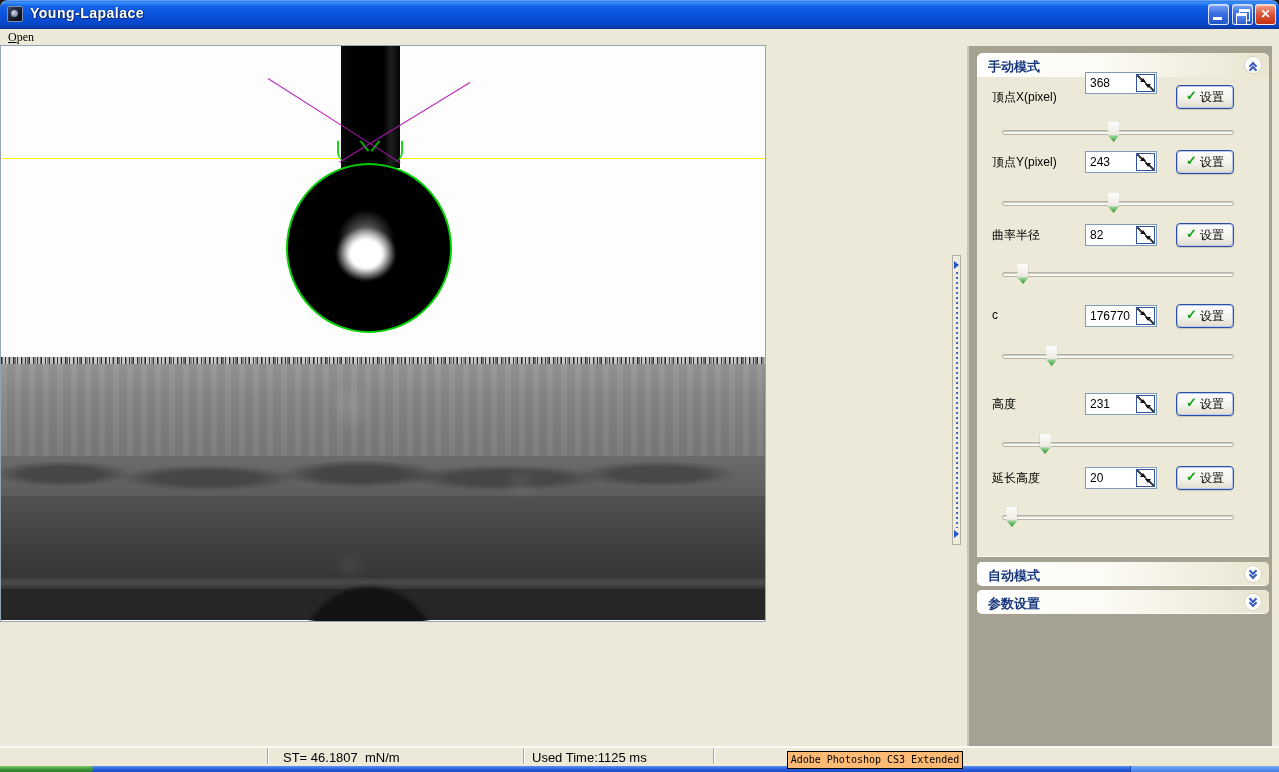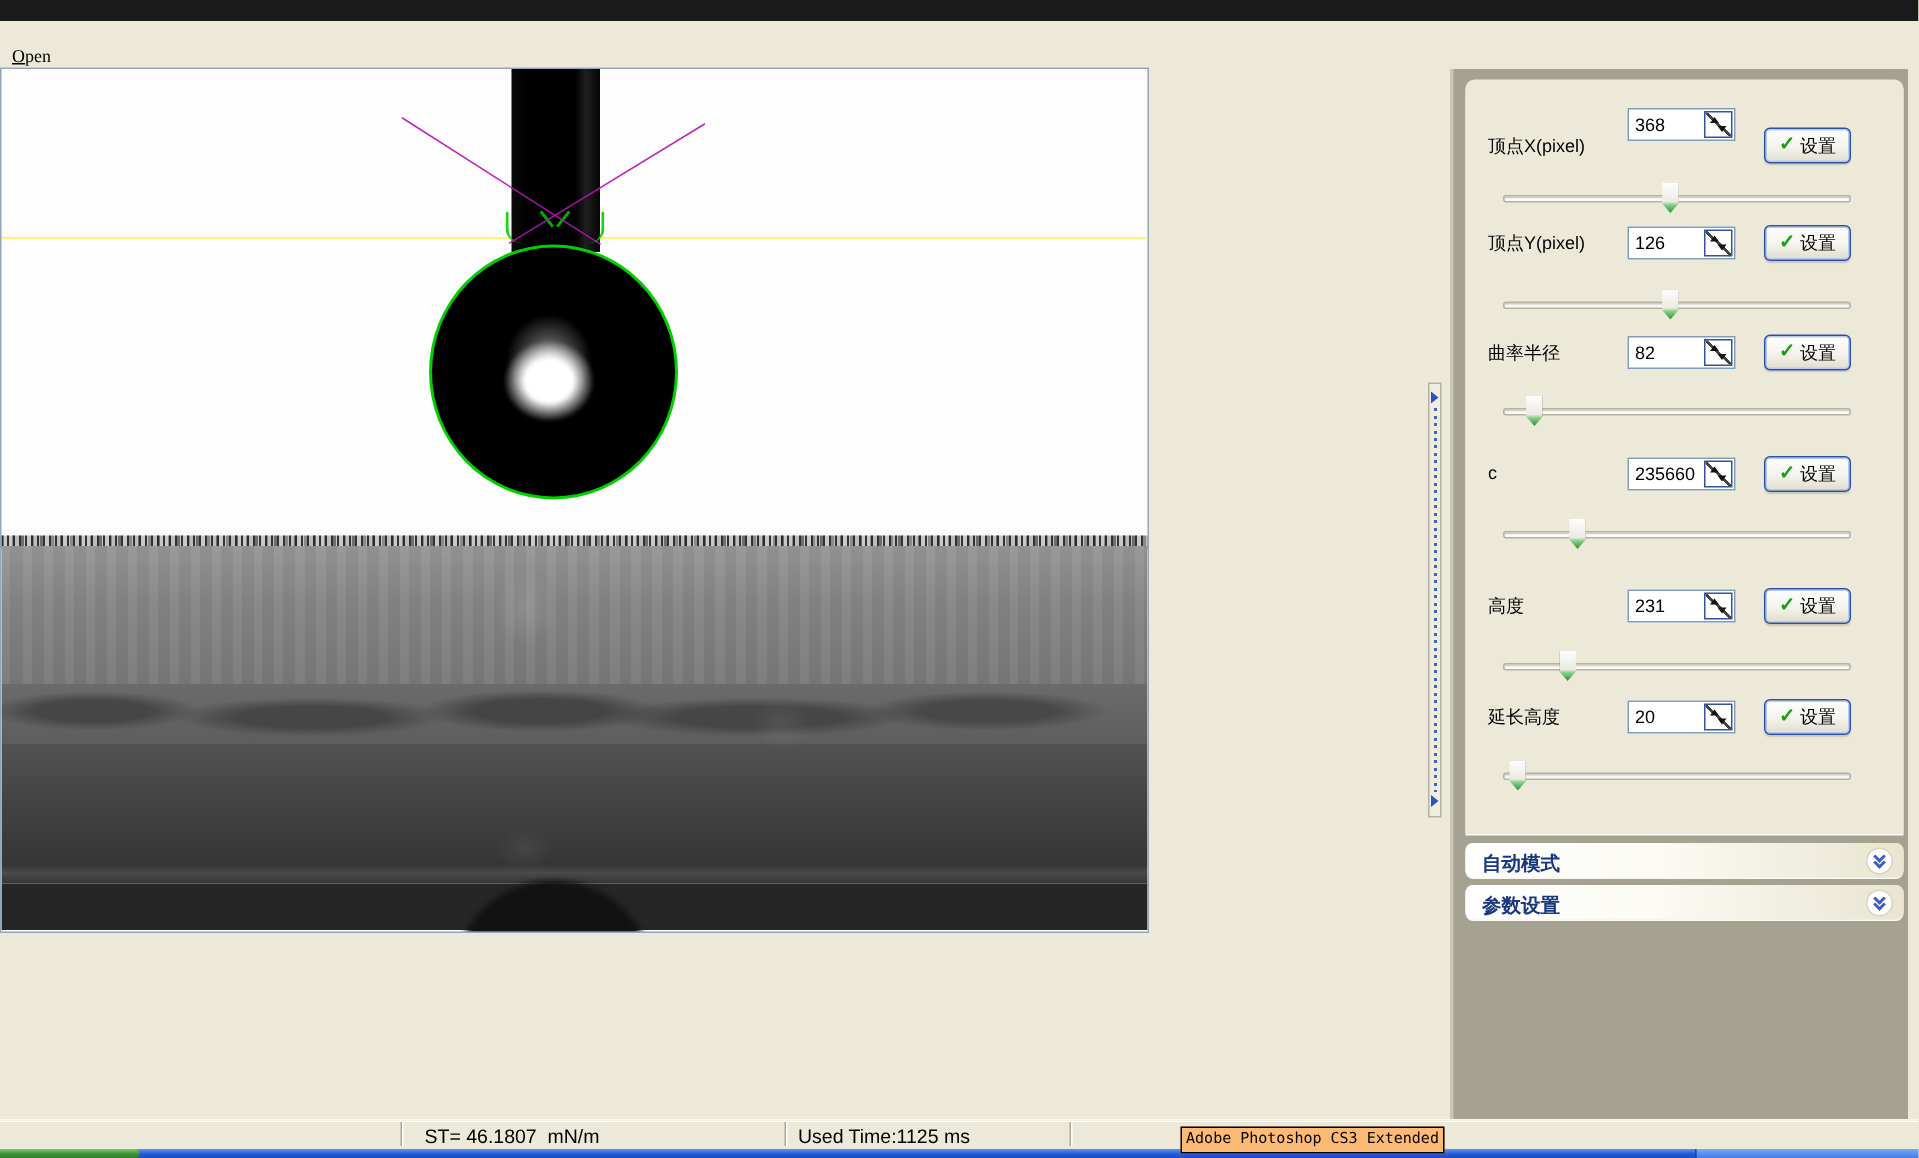--- a/index.html
+++ b/index.html
@@ -173,20 +173,29 @@
     background:linear-gradient(180deg,#7ec96a,#3c9338 55%,#2f7d2b); }
   #tray { left:1130px; top:766px; width:149px; height:6px;
     background:linear-gradient(180deg,#77a9f5,#3f7de8); border-left:1px solid #1c46b0; }
 </style>
 </head>
 <body>
 
 <div id="stage">
 
   <div class="abs" id="titlebar-backdrop"></div>
+  <div class="abs" id="titlebar">
+    <div class="abs" id="app-icon"></div>
+    <div class="abs" id="title-text">Young-Lapalace</div>
+    <div class="abs winbtn" id="btn-min"></div>
+    <div class="abs winbtn" id="btn-restore"></div>
+    <div class="abs winbtn" id="btn-close">
+        <span>✕</span>
+      </div>
+  </div>
 
   <div class="abs" id="menubar"></div>
   <div class="abs" id="menu-open"><u>O</u><span>pen</span></div>
 
   <div class="abs" id="viewer">
     <div class="abs" id="baseline"></div>
     <div class="abs" id="needle"></div>
     <div class="abs" id="droplet"></div>
     <div class="abs" id="drop-highlight"></div>
     <div class="abs fitmark" id="fit-left"></div>
@@ -208,35 +217,42 @@
   </div>
 
   <div class="abs" id="splitter">
     <div class="abs split-arrow" id="split-arrow-top"></div>
     <div class="abs split-arrow" id="split-arrow-bot"></div>
   </div>
 
   <div class="abs" id="sidepanel">
 
     <div class="abs group" id="group-manual">
+      <div class="group-header">
+        <div class="group-title">手动模式</div>
+        <div class="chev-btn">
+          <span class="chev up1"></span>
+          <span class="chev up2"></span>
+        </div>
+      </div>
 
       <div class="fieldlabel l-r1">顶点X(pixel)</div>
       <div class="fieldbox i-r1"><span>368</span>
         <span class="spinner">
             <span class="spin-up"></span>
             <span class="spin-dn"></span>
           </span></div>
       <div class="setbtn b-r1"><span class="check">✓</span><span class="btxt">设置</span></div>
       <div class="slider s-1">
           <div class="track"></div>
           <div class="thumb" style="left: 106.08px;"></div>
         </div>
 
       <div class="fieldlabel l-r2">顶点Y(pixel)</div>
-      <div class="fieldbox i-r2"><span>126</span>
+      <div class="fieldbox i-r2"><span>243</span>
         <span class="spinner">
             <span class="spin-up"></span>
             <span class="spin-dn"></span>
           </span></div>
       <div class="setbtn b-r2"><span class="check">✓</span><span class="btxt">设置</span></div>
       <div class="slider s-2">
           <div class="track"></div>
           <div class="thumb" style="left: 106.08px;"></div>
         </div>
 
@@ -246,21 +262,21 @@
             <span class="spin-up"></span>
             <span class="spin-dn"></span>
           </span></div>
       <div class="setbtn b-r3"><span class="check">✓</span><span class="btxt">设置</span></div>
       <div class="slider s-3">
           <div class="track"></div>
           <div class="thumb" style="left: 15.47px;"></div>
         </div>
 
       <div class="fieldlabel l-r4">c</div>
-      <div class="fieldbox i-r4"><span>235660</span>
+      <div class="fieldbox i-r4"><span>176770</span>
         <span class="spinner">
             <span class="spin-up"></span>
             <span class="spin-dn"></span>
           </span></div>
       <div class="setbtn b-r4"><span class="check">✓</span><span class="btxt">设置</span></div>
       <div class="slider s-4">
           <div class="track"></div>
           <div class="thumb" style="left: 44.2px;"></div>
         </div>
 

